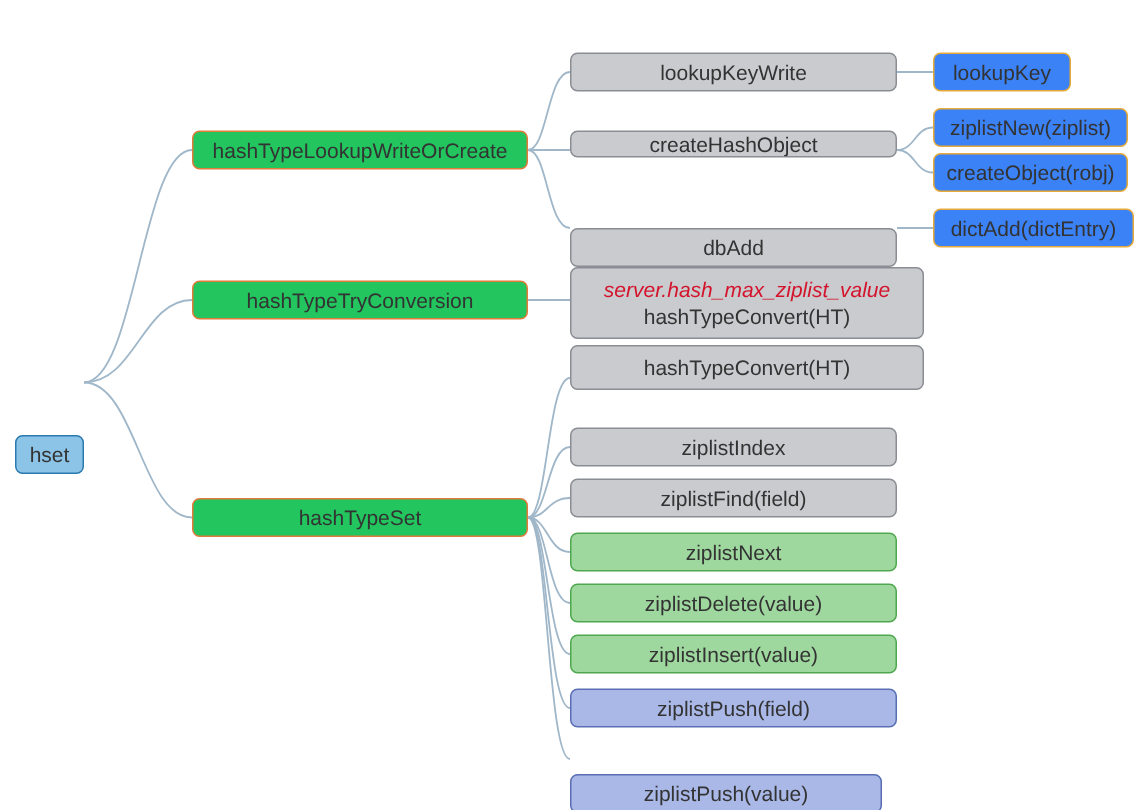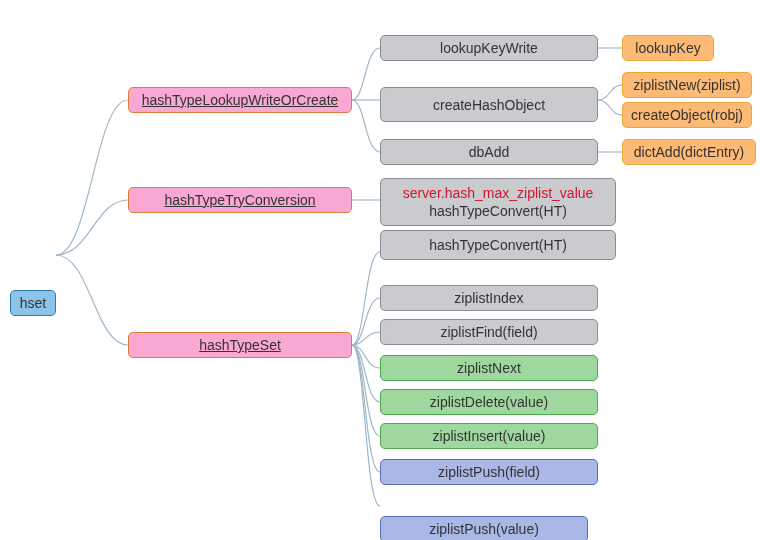--- a/index.html
+++ b/index.html
@@ -19,27 +19,27 @@
     box-sizing:border-box;
     display:flex;
     align-items:center;
     justify-content:center;
     padding:0 10px;
     text-align:center;
     line-height:18px;
     color:#333;
   }
   .blue   {background:#8cc4e8;border-color:#2a7ab0;margin-top:48px;}
-  .orange {background:#f9a8d4;border-color:#e07b3a;text-decoration:underline;}
+  .orange {background:#22c55e;border-color:#e07b3a;}
   .gray   {background:#c9cbce;border-color:#8a8d93;}
-  .yellow {background:#fdba74;border-color:#e6a93a;}
+  .yellow {background:#3b82f6;border-color:#e6a93a;}
   .green  {background:#9fd89f;border-color:#4fa74f;}
   .purple {background:#a9b8e6;border-color:#5a6fb3;}
   .multi{display:block;padding:5px 12px;}
-  .multi .l1{color:#d4142c;display:block;}
+  .multi .l1{color:#d4142c;display:block;font-style:italic;}
   .multi .l2{display:block;text-align:center;}
 </style>
 </head>
 <body>
 
 <svg class="edges" viewBox="0 0 760 540">
   <g stroke="#9fb7c9" stroke-width="1.2" fill="none">
 
     <path d="M56 255 C90 255 95 100 128 100"></path>
     <path d="M56 255 C90 255 95 200 128 200"></path>
@@ -67,22 +67,22 @@
   </g>
 </svg>
 
 <div class="node blue" style="left:10px;top:242px;width:46px;height:26px">hset</div>
 
 <div class="node orange" style="left:128px;top:87px;width:224px;height:26px">hashTypeLookupWriteOrCreate</div>
 <div class="node orange" style="left:128px;top:187px;width:224px;height:26px">hashTypeTryConversion</div>
 <div class="node orange" style="left:128px;top:332px;width:224px;height:26px">hashTypeSet</div>
 
 <div class="node gray" style="left:380px;top:35px;width:218px;height:26px">lookupKeyWrite</div>
-<div class="node gray" style="left:380px;top:87px;width:218px;height:35px">createHashObject</div>
-<div class="node gray" style="left:380px;top:139px;width:218px;height:26px">dbAdd</div>
+<div class="node gray" style="left:380px;top:87px;width:218px;height:18px">createHashObject</div>
+<div class="node gray" style="left:380px;top:152px;width:218px;height:26px">dbAdd</div>
 
 <div class="node yellow" style="left:622px;top:35px;width:92px;height:26px">lookupKey</div>
 <div class="node yellow" style="left:622px;top:72px;width:130px;height:26px">ziplistNew(ziplist)</div>
 <div class="node yellow" style="left:622px;top:102px;width:130px;height:26px">createObject(robj)</div>
 <div class="node yellow" style="left:622px;top:139px;width:134px;height:26px">dictAdd(dictEntry)</div>
 
 <div class="node gray multi" style="left:380px;top:178px;width:236px">
   <span class="l1">server.hash_max_ziplist_value</span>
   <span class="l2">hashTypeConvert(HT)</span>
 </div>

